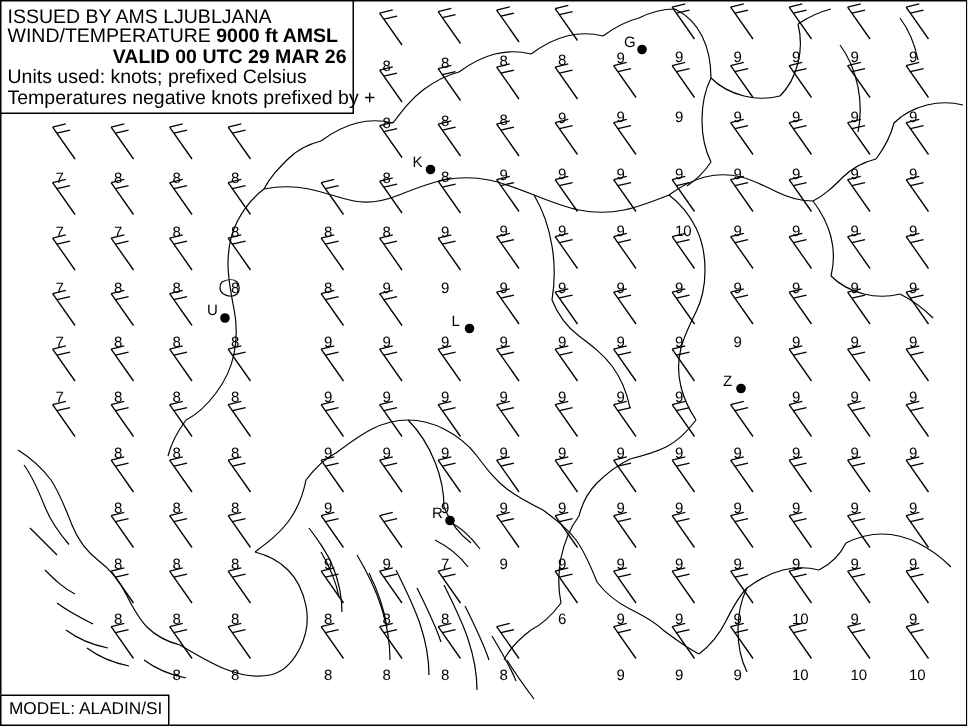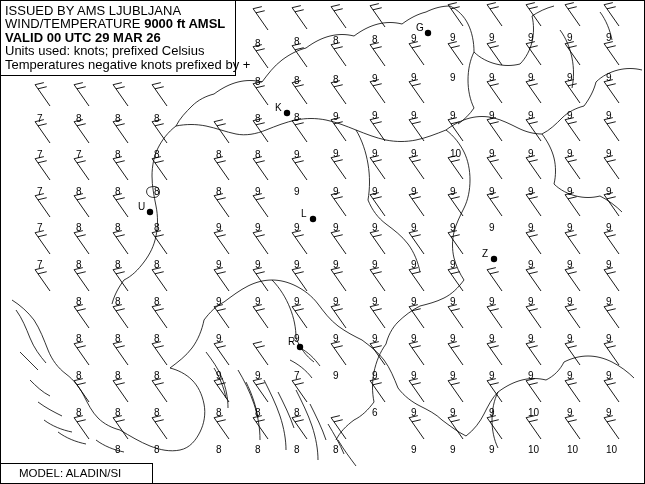--- a/index.html
+++ b/index.html
@@ -29,33 +29,33 @@
     background: #ffffff;
     border: 1px solid #000000;
     box-sizing: border-box;
     padding: 3px 4px 4px 4px;
     font-size: 13px;
     line-height: 13.4px;
     color: #000000;
     z-index: 20;
   }
   .legend-box div { white-space: nowrap; }
-  .legend-box .b { font-weight: bold; }
+  .legend-box .b { font-weight: bold; text-align: right; }
   .model-box {
     position: absolute;
     left: 0;
     bottom: 0;
-    width: 153px;
+    width: 113px;
     height: 21px;
     background: #ffffff;
     border: 1px solid #000000;
     box-sizing: border-box;
     font-size: 11.5px;
     line-height: 19px;
-    padding-left: 18px;
+    padding-left: 5px;
     color: #000000;
     z-index: 20;
   }
   .border-frame {
     position: absolute;
     left: 0; top: 0;
     width: 645px; height: 484px;
     border: 1px solid #000000;
     box-sizing: border-box;
     pointer-events: none;

